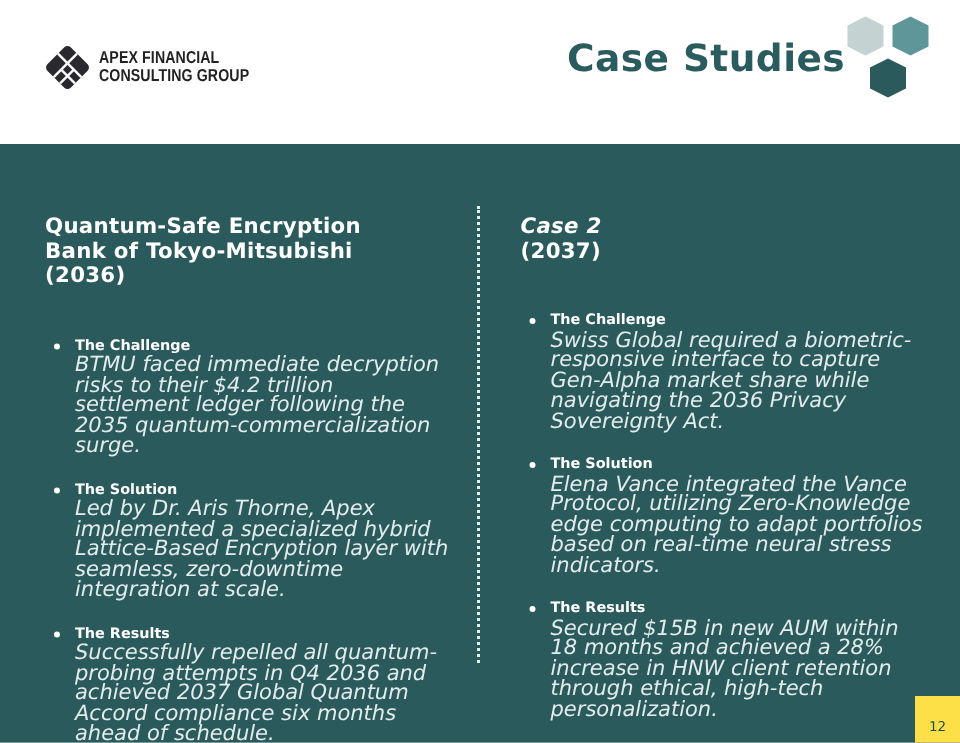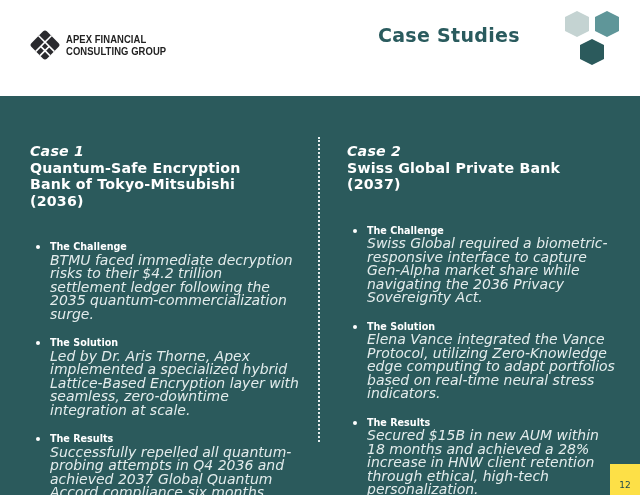--- a/index.html
+++ b/index.html
@@ -10,21 +10,21 @@
   .header { position: absolute; left: 0; top: 0; width: 640px; height: 96px; background: #ffffff; }
   .logo { position: absolute; left: 30px; top: 30px; display: flex; align-items: center; }
   .logo svg { display: block; }
   .logo-text {
     margin-left: 6px; font-family: "Liberation Sans", sans-serif; font-weight: bold;
     font-size: 11.5px; line-height: 12px; color: #222222; letter-spacing: 0.1px;
     transform: scaleX(0.82); transform-origin: left center;
   }
   .page-title {
     position: absolute; left: 378px; top: 24px;
-    font-family: "DejaVu Sans", sans-serif; font-weight: bold; font-size: 19px;
+    font-family: "DejaVu Sans", sans-serif; font-weight: bold; font-size: 25px;
     color: #2a5b5e; letter-spacing: 0.3px; text-align: center;
   }
   .hexes { position: absolute; left: 563px; top: 9px; }
   .main { position: absolute; left: 0; top: 96px; width: 640px; height: 399px; background: #2b5a5c; }
   .divider {
     position: absolute; left: 318px; top: 41px; height: 305px; width: 0;
     border-left: 2px dotted #e6eeee;
   }
   .col { position: absolute; top: 47px; width: 270px; }
   .col.left { left: 30px; }
@@ -81,21 +81,20 @@
     <polygon points="44,2 56,8 56,22 44,28 32,22 32,8" fill="#5f9699"></polygon>
     <polygon points="29,30 41,36 41,50 29,56 17,50 17,36" fill="#2b5a5c"></polygon>
   </svg>
 </div>
 
 <div class="main">
   <div class="divider"></div>
 
   <div class="col left">
     <div class="case-head">
-      <div class="case-label">Case 1</div>
       <div>Quantum-Safe Encryption</div>
       <div>Bank of Tokyo-Mitsubishi</div>
       <div>(2036)</div>
     </div>
     <ul class="items">
       <li>
         <span class="bullet"></span>
         <div class="item-title">The Challenge</div>
         <div class="item-body">BTMU faced immediate decryption risks to their $4.2 trillion settlement ledger following the 2035 quantum-commercialization surge.</div>
       </li>
@@ -108,21 +107,20 @@
         <span class="bullet"></span>
         <div class="item-title">The Results</div>
         <div class="item-body">Successfully repelled all quantum-probing attempts in Q4 2036 and achieved 2037 Global Quantum Accord compliance six months ahead of schedule.</div>
       </li>
     </ul>
   </div>
 
   <div class="col right">
     <div class="case-head">
       <div class="case-label">Case 2</div>
-      <div>Swiss Global Private Bank</div>
       <div>(2037)</div>
     </div>
     <ul class="items">
       <li>
         <span class="bullet"></span>
         <div class="item-title">The Challenge</div>
         <div class="item-body">Swiss Global required a biometric-responsive interface to capture Gen-Alpha market share while navigating the 2036 Privacy Sovereignty Act.</div>
       </li>
       <li>
         <span class="bullet"></span>

